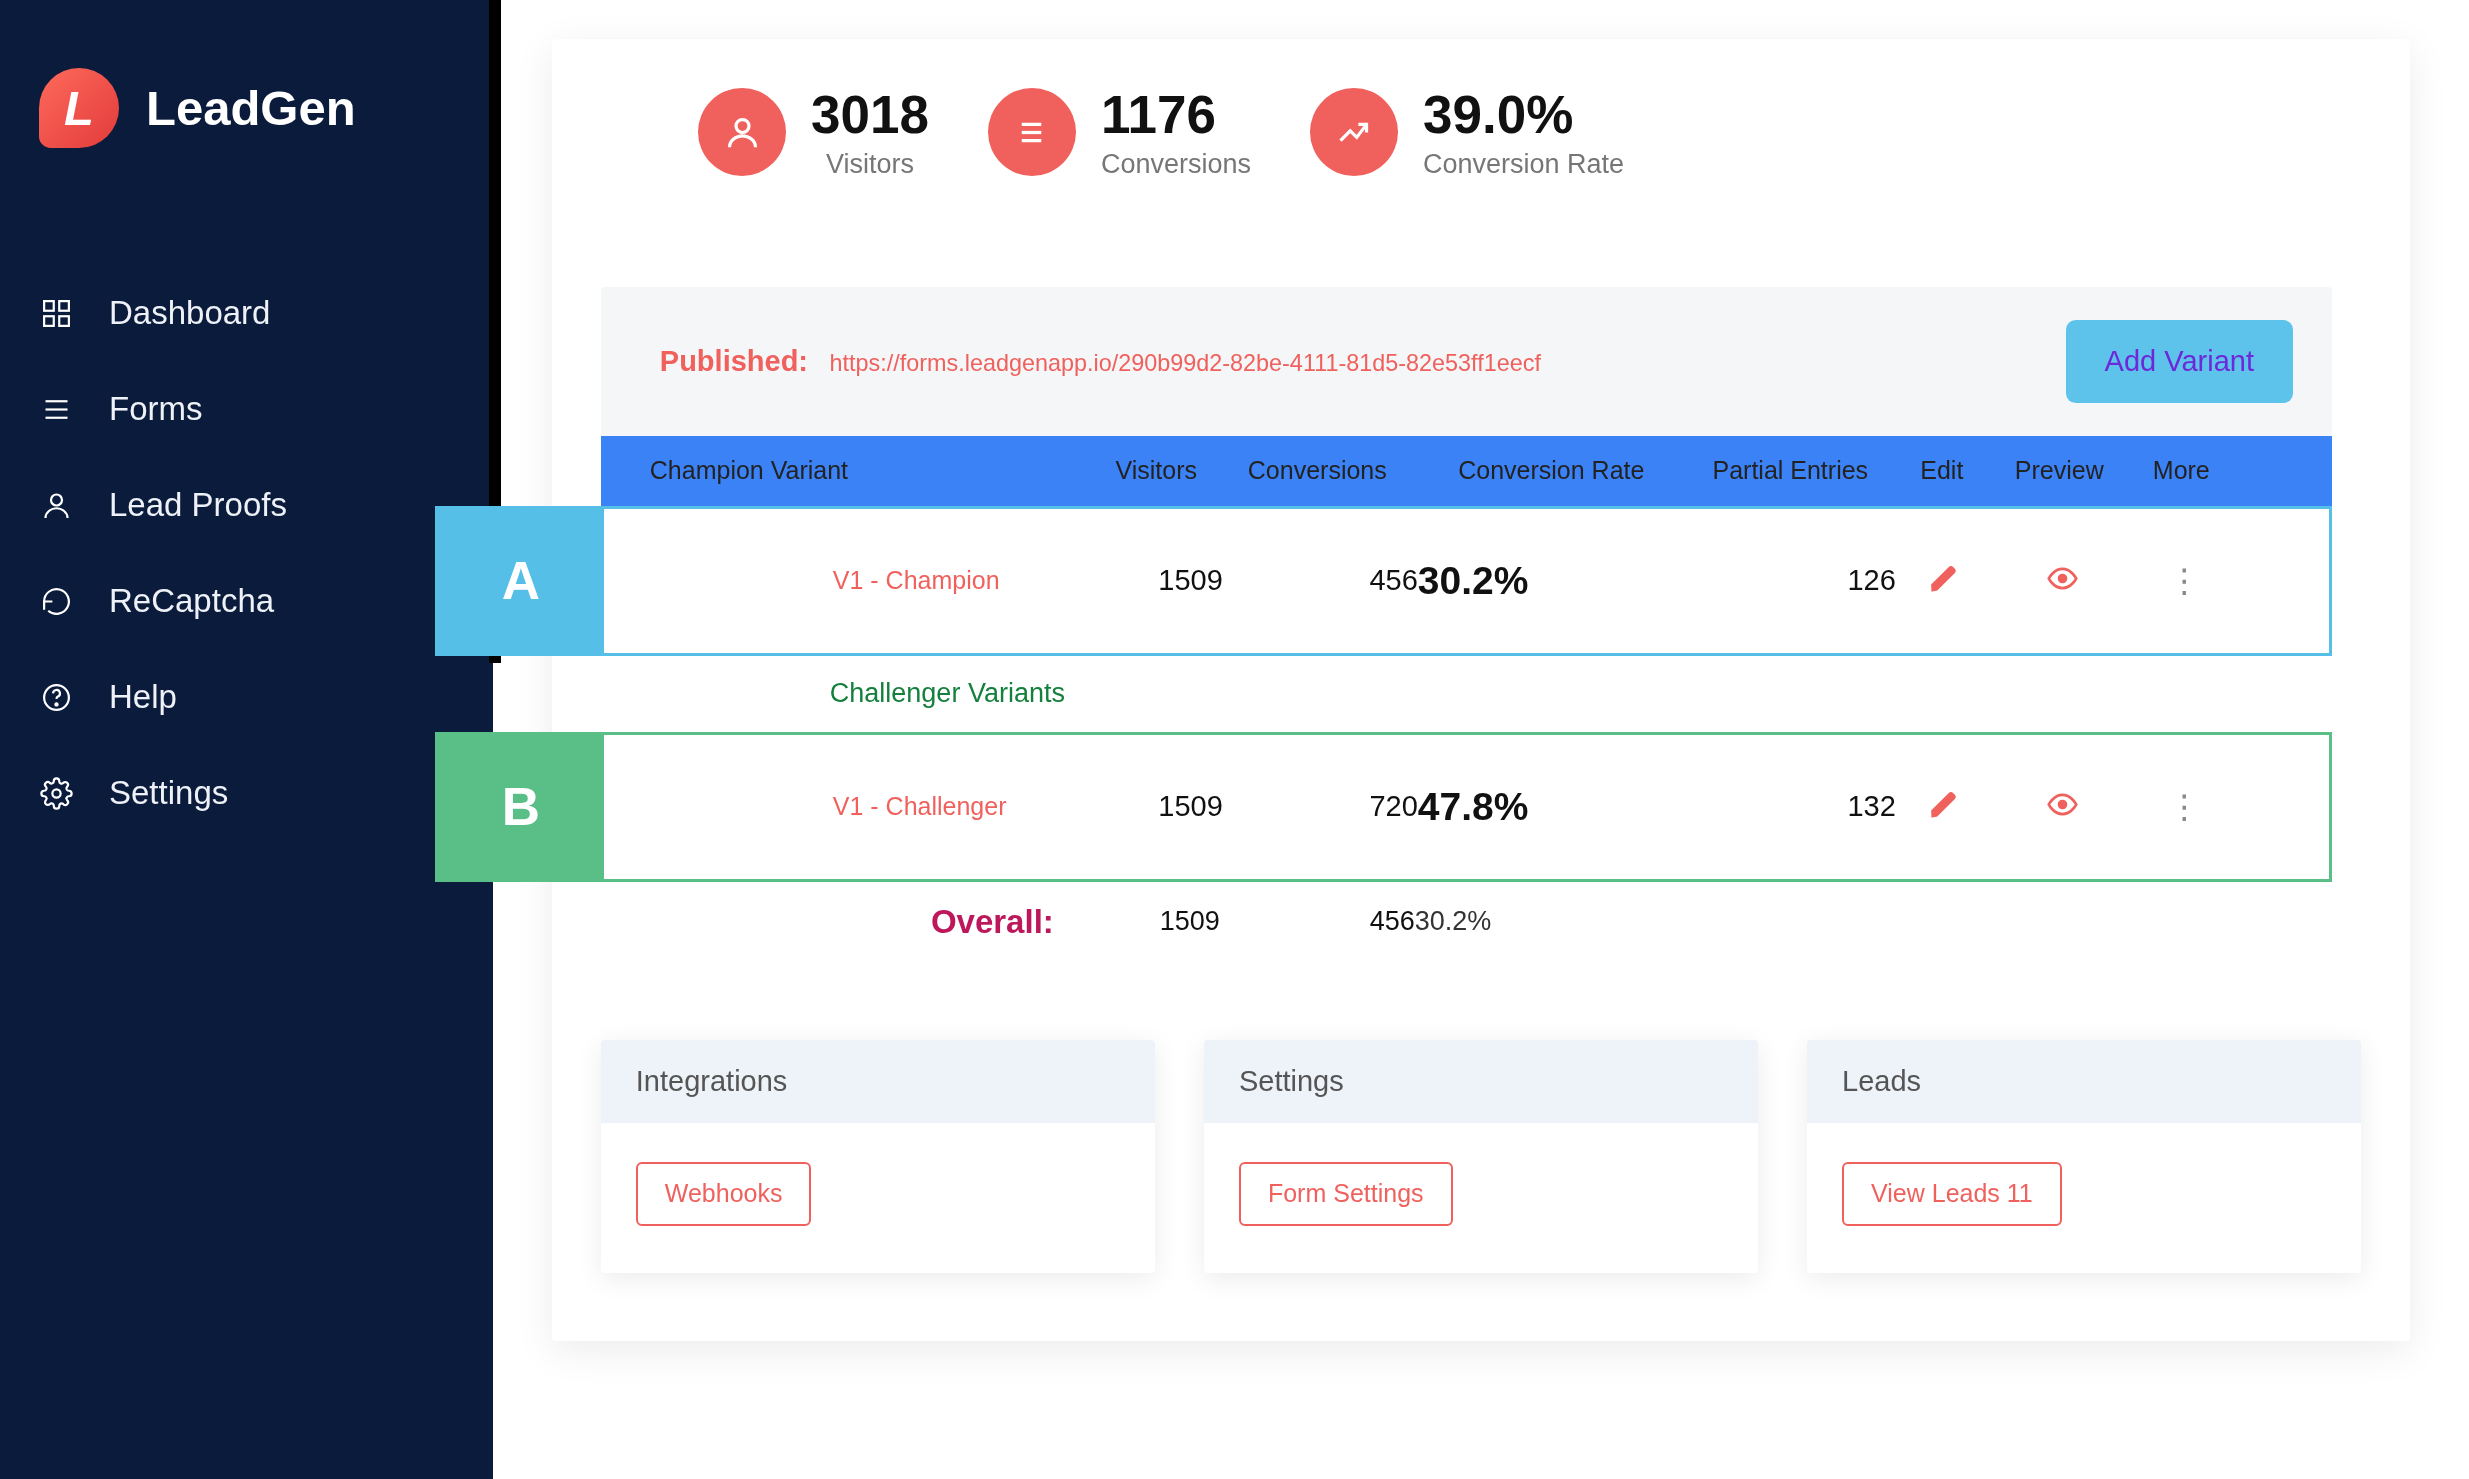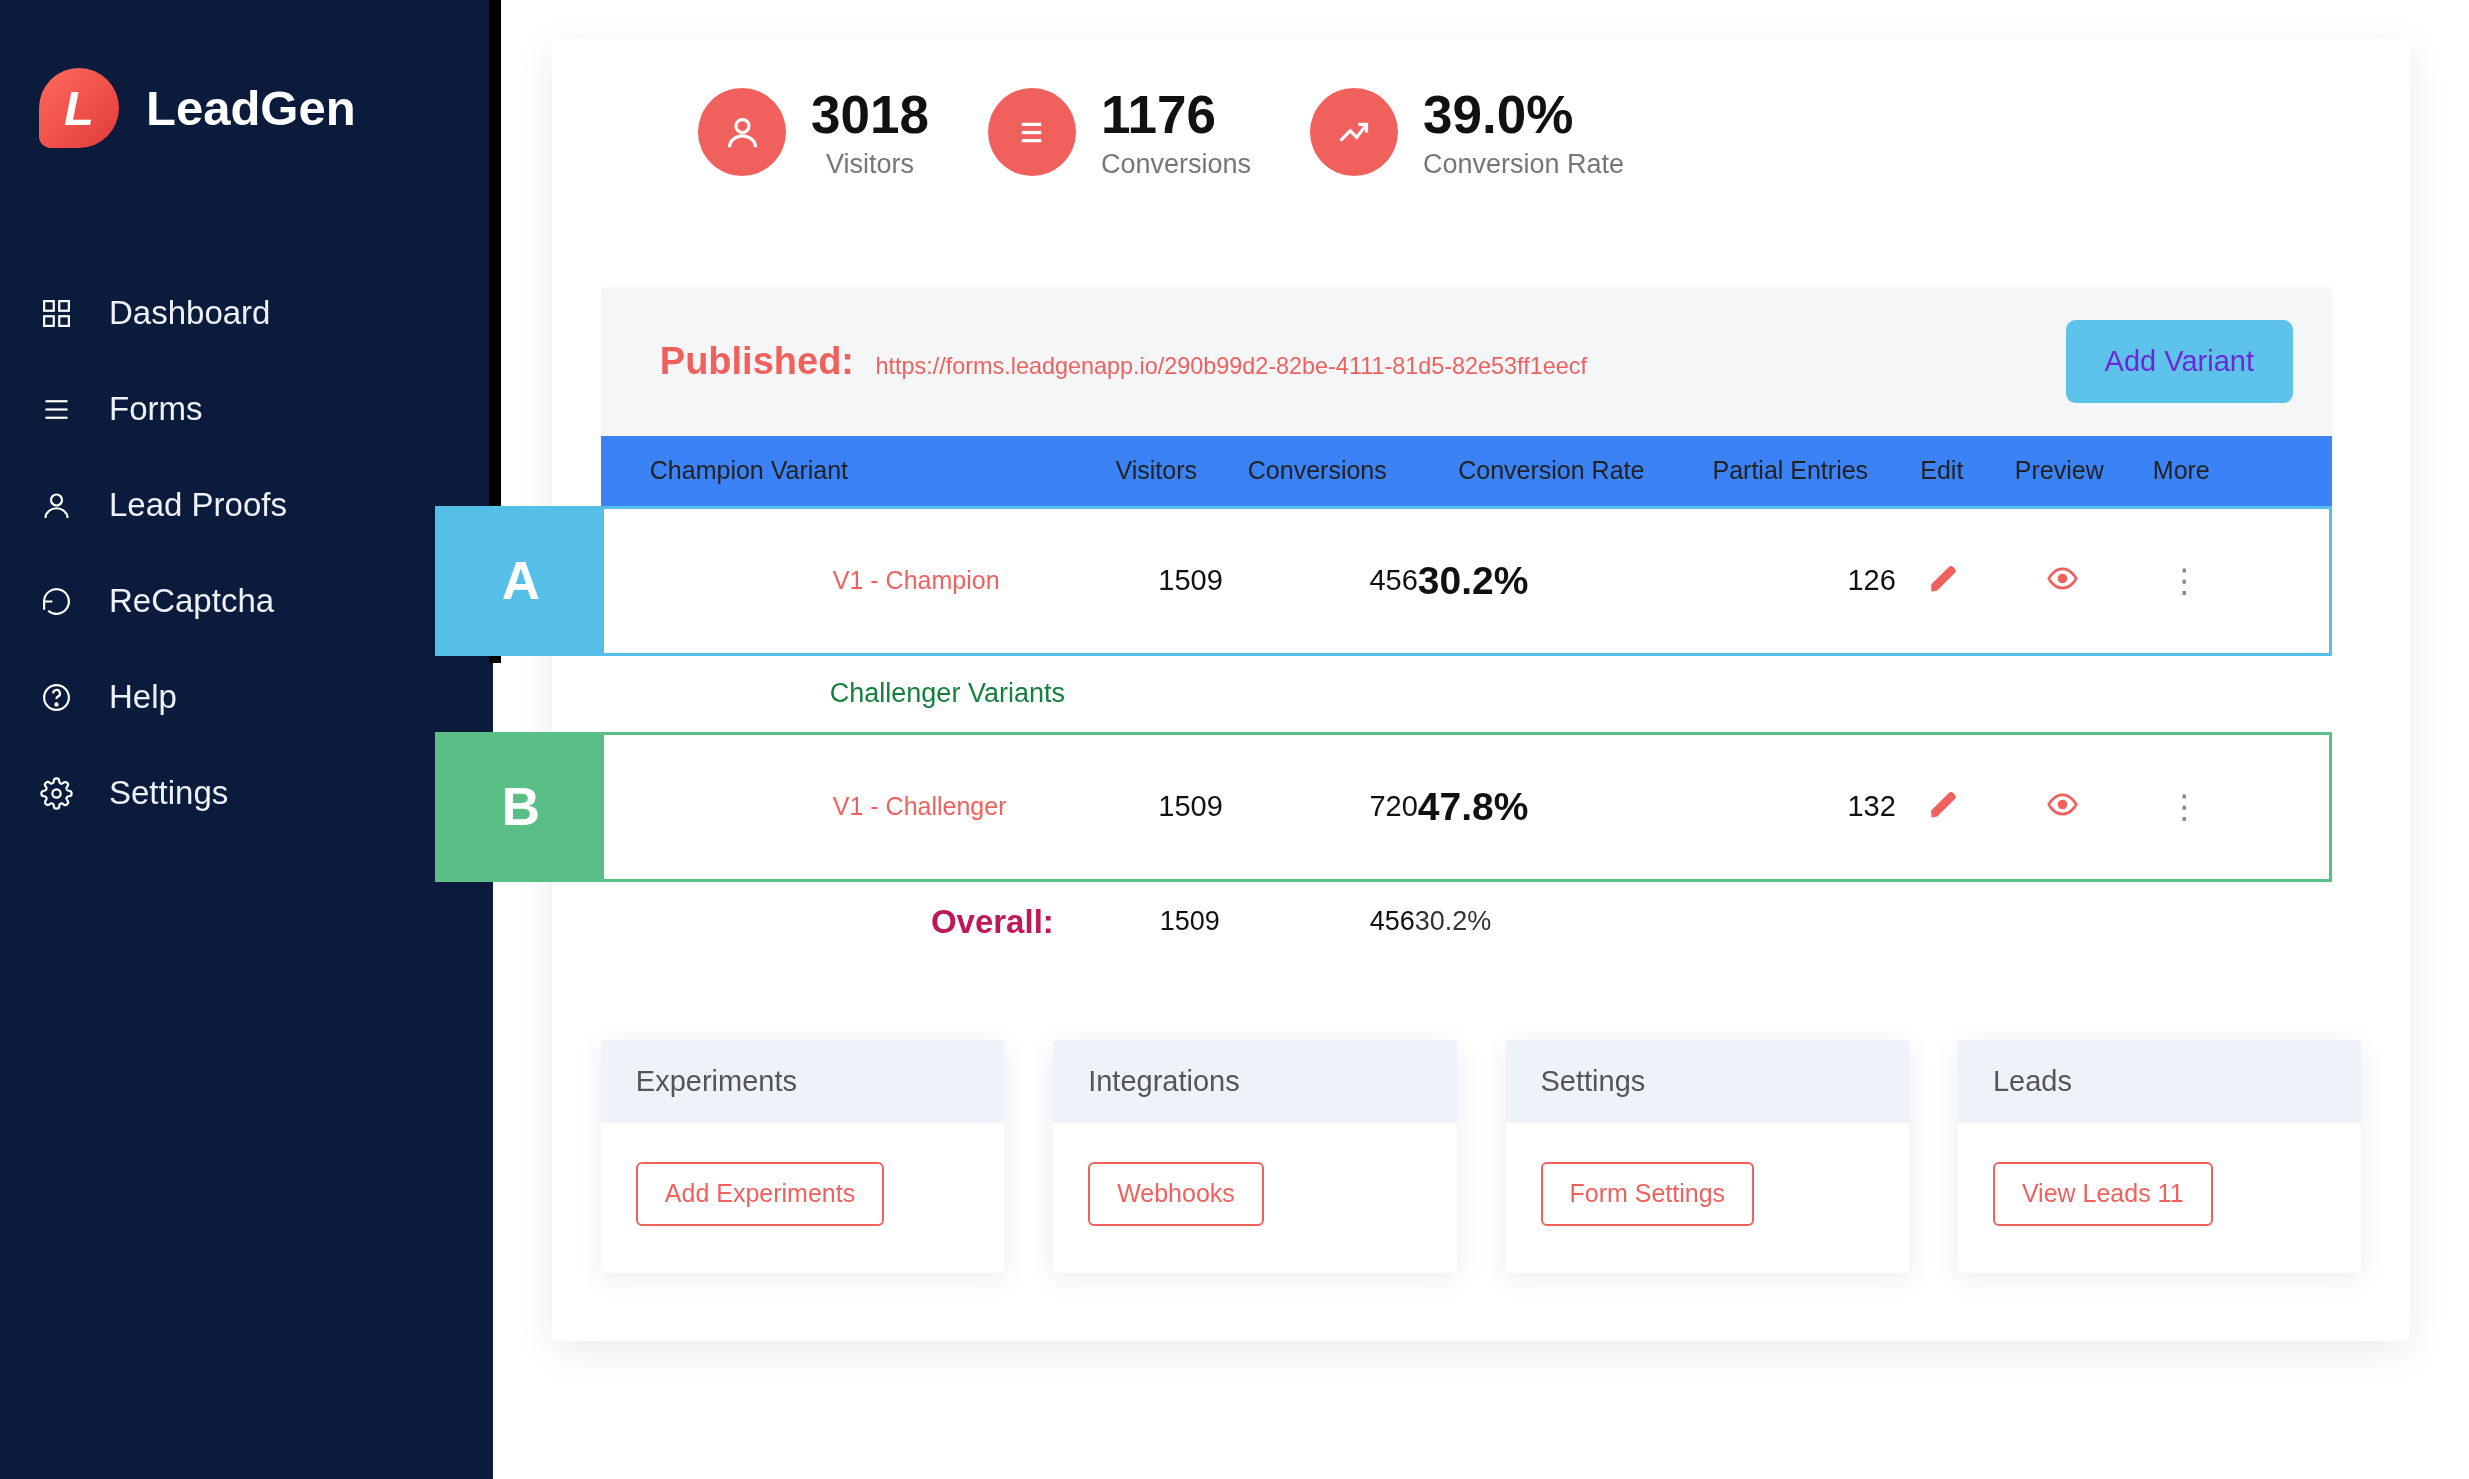--- a/index.html
+++ b/index.html
@@ -122,21 +122,21 @@
       padding: 0;
       margin: 0 39px 0 9.8px;
     }
     .pub-row {
       display: flex;
       align-items: center;
       justify-content: space-between;
       padding: 33px 39px 33px 59px;
     }
     .pub-left { display: flex; align-items: baseline; gap: 21.5px; }
-    .pub-label { color: #f0615d; font-weight: 700; font-size: 38px; }
+    .pub-label { color: #f0615d; font-weight: 700; font-size: 29px; }
     .pub-url { color: #f0615d; font-size: 23.4px; }
     .add-variant-btn {
       background: #5ec3eb;
       color: #6d28d9;
       border: none;
       font-size: 29px;
       padding: 25px 39px;
       border-radius: 9.8px;
       cursor: pointer;
     }
@@ -430,26 +430,20 @@
           <div></div>
             <div></div>
             <div></div>
             <div></div>
         </div>
       </div>
     </div>
 
     <div class="footer-cards">
       <div class="fcard">
-        <div class="fcard-head">Experiments</div>
-        <div class="fcard-body">
-          <button class="outline-btn">Add  Experiments</button>
-        </div>
-      </div>
-      <div class="fcard">
         <div class="fcard-head">Integrations</div>
         <div class="fcard-body">
           <button class="outline-btn">Webhooks</button>
         </div>
       </div>
       <div class="fcard">
         <div class="fcard-head">Settings</div>
         <div class="fcard-body">
           <button class="outline-btn">Form  Settings</button>
         </div>

